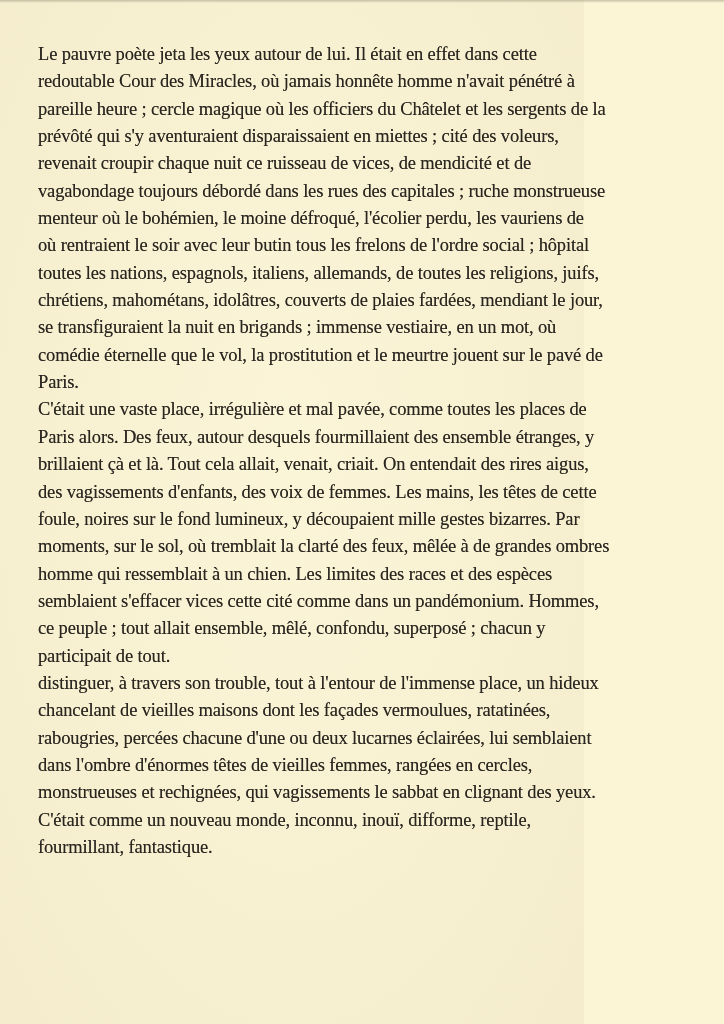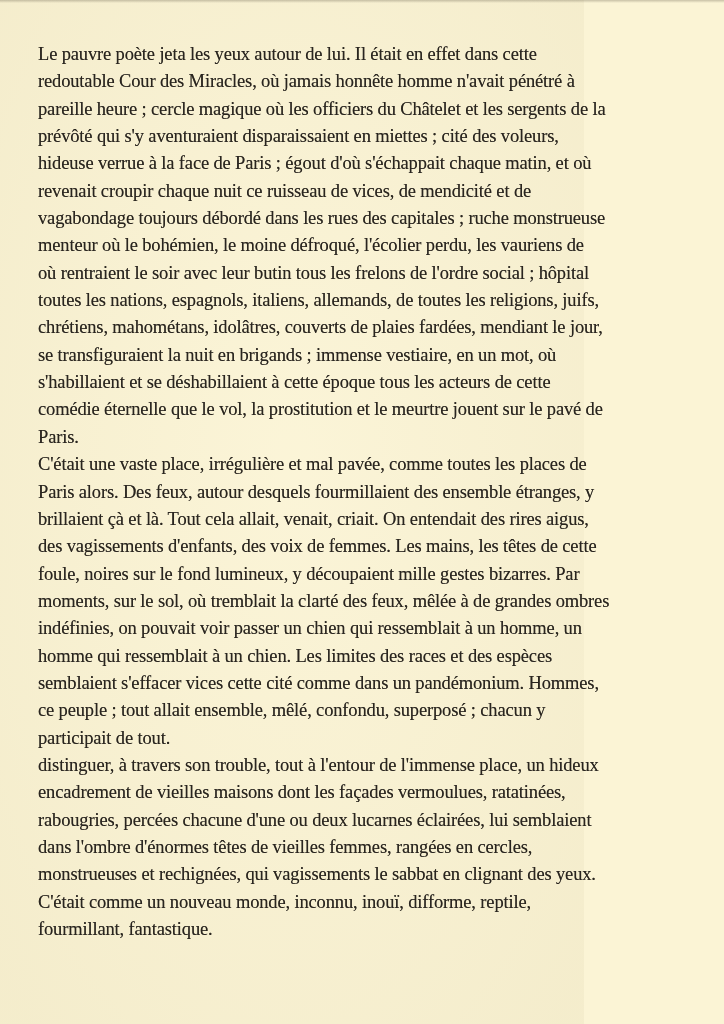--- a/index.html
+++ b/index.html
@@ -43,48 +43,45 @@
 </style>
 </head>
 <body>
 
 <main class="page" id="book-page">
     <div class="para">
       <div class="line">Le pauvre poète jeta les yeux autour de lui. Il était en effet dans cette</div>
       <div class="line">redoutable Cour des Miracles, où jamais honnête homme n'avait pénétré à</div>
       <div class="line">pareille heure ; cercle magique où les officiers du Châtelet et les sergents de la</div>
       <div class="line">prévôté qui s'y aventuraient disparaissaient en miettes ; cité des voleurs,</div>
-      <div class="line">hideuse verrue à la face de Paris ; égout d'où s'échappait chaque matin, et où</div>
       <div class="line">revenait croupir chaque nuit ce ruisseau de vices, de mendicité et de</div>
       <div class="line">vagabondage toujours débordé dans les rues des capitales ; ruche monstrueuse</div>
       <div class="line">menteur où le bohémien, le moine défroqué, l'écolier perdu, les vauriens de</div>
       <div class="line">où rentraient le soir avec leur butin tous les frelons de l'ordre social ; hôpital</div>
       <div class="line">toutes les nations, espagnols, italiens, allemands, de toutes les religions, juifs,</div>
       <div class="line">chrétiens, mahométans, idolâtres, couverts de plaies fardées, mendiant le jour,</div>
       <div class="line">se transfiguraient la nuit en brigands ; immense vestiaire, en un mot, où</div>
-      <div class="line">s'habillaient et se déshabillaient à cette époque tous les acteurs de cette</div>
       <div class="line">comédie éternelle que le vol, la prostitution et le meurtre jouent sur le pavé de</div>
       <div class="line">Paris.</div>
     </div>
     <div class="para">
       <div class="line">C'était une vaste place, irrégulière et mal pavée, comme toutes les places de</div>
       <div class="line">Paris alors. Des feux, autour desquels fourmillaient des ensemble étranges, y</div>
       <div class="line">brillaient çà et là. Tout cela allait, venait, criait. On entendait des rires aigus,</div>
       <div class="line">des vagissements d'enfants, des voix de femmes. Les mains, les têtes de cette</div>
       <div class="line">foule, noires sur le fond lumineux, y découpaient mille gestes bizarres. Par</div>
       <div class="line">moments, sur le sol, où tremblait la clarté des feux, mêlée à de grandes ombres</div>
-      <div class="line">indéfinies, on pouvait voir passer un chien qui ressemblait à un homme, un</div>
       <div class="line">homme qui ressemblait à un chien. Les limites des races et des espèces</div>
       <div class="line">semblaient s'effacer vices cette cité comme dans un pandémonium. Hommes,</div>
       <div class="line">ce peuple ; tout allait ensemble, mêlé, confondu, superposé ; chacun y</div>
       <div class="line">participait de tout.</div>
     </div>
     <div class="para">
       <div class="line">distinguer, à travers son trouble, tout à l'entour de l'immense place, un hideux</div>
-      <div class="line">encadrement de vieilles maisons dont les façades vermoulues, ratatinées,</div>
+      <div class="line">chancelant de vieilles maisons dont les façades vermoulues, ratatinées,</div>
       <div class="line">rabougries, percées chacune d'une ou deux lucarnes éclairées, lui semblaient</div>
       <div class="line">dans l'ombre d'énormes têtes de vieilles femmes, rangées en cercles,</div>
       <div class="line">monstrueuses et rechignées, qui vagissements le sabbat en clignant des yeux.</div>
       <div class="line">C'était comme un nouveau monde, inconnu, inouï, difforme, reptile,</div>
       <div class="line">fourmillant, fantastique.</div>
     </div>
   </main>
 <div class="top-edge"></div>
 
 </body></html>

